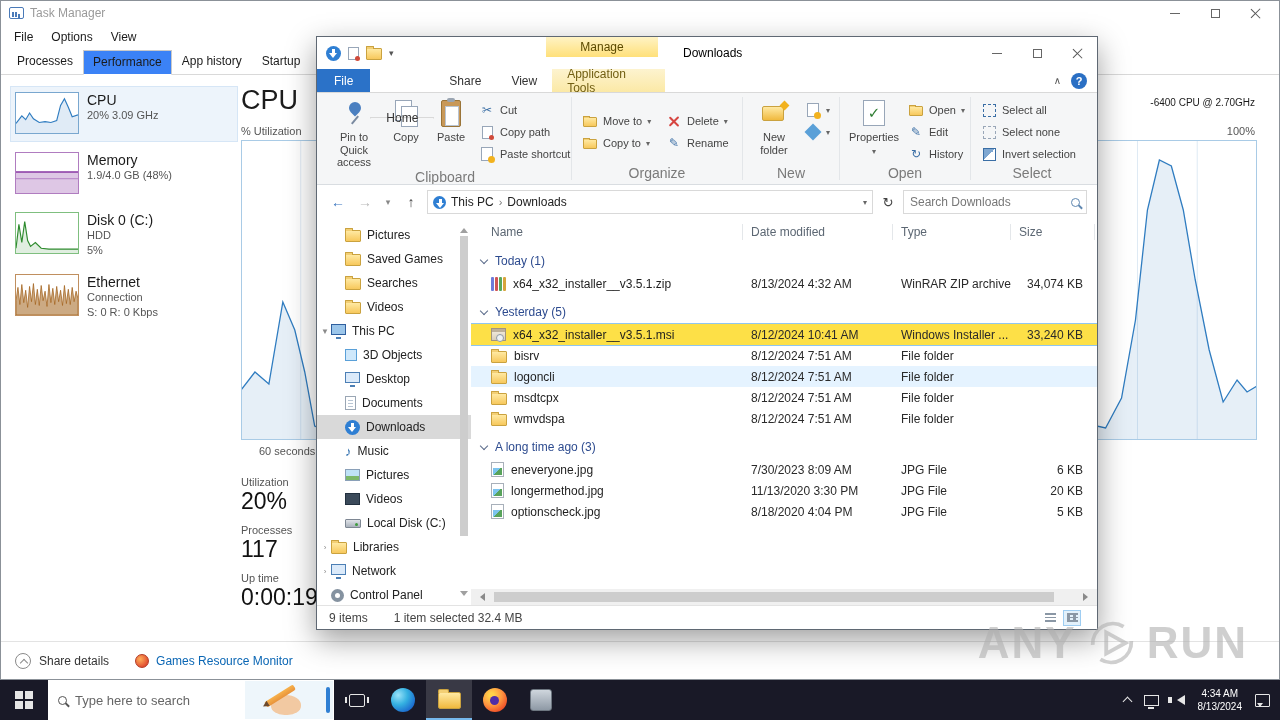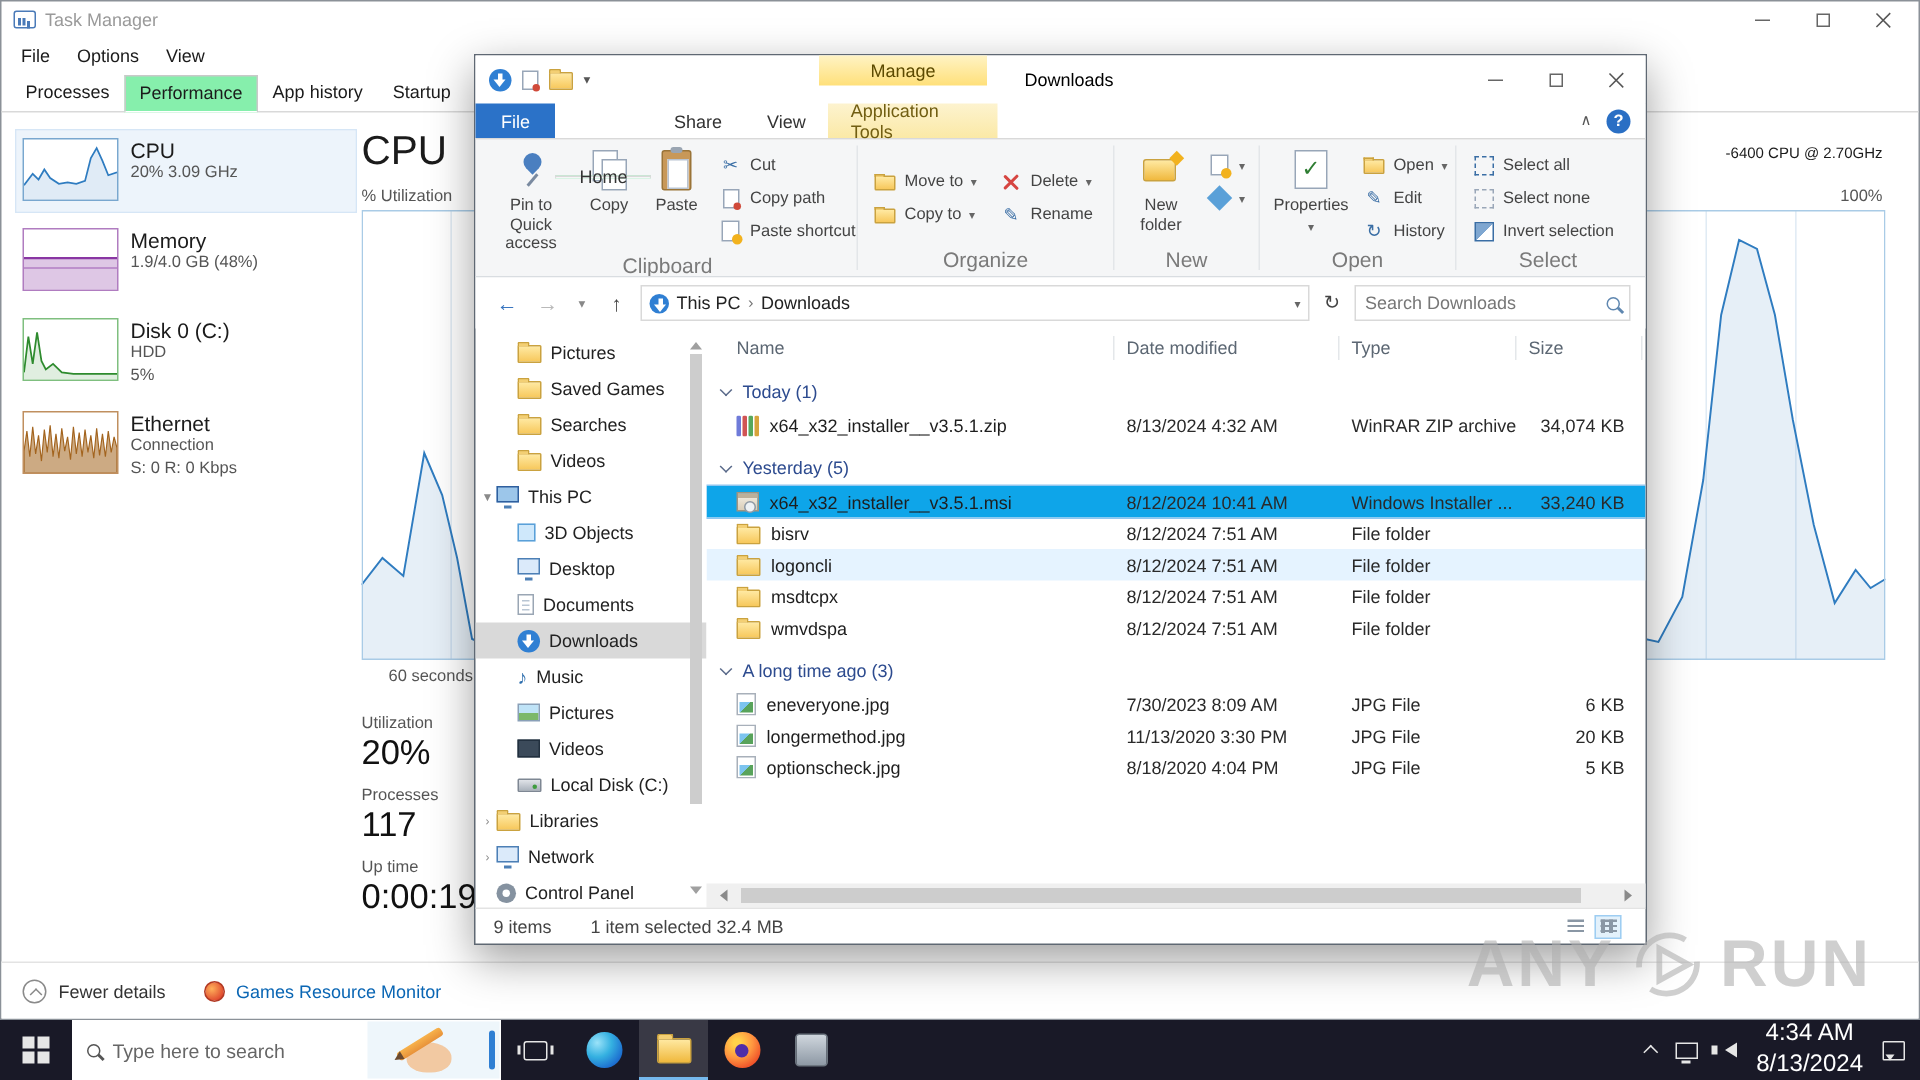--- a/index.html
+++ b/index.html
@@ -16,21 +16,21 @@
   .winbtn { width:40px; display:flex; align-items:center; justify-content:center; }
   .glyph-min { width:10px; height:1px; background:#666; }
   .glyph-max { width:9px; height:9px; border:1px solid #666; }
   .glyph-x { position:relative; width:11px; height:11px; }
   .glyph-x::before, .glyph-x::after { content:""; position:absolute; left:5px; top:-1px; width:1.4px; height:13px; background:#555; }
   .glyph-x::before { transform:rotate(45deg); } .glyph-x::after { transform:rotate(-45deg); }
   .tm-menubar { display:flex; padding:2px 4px; font-size:12px; color:#1b1b1b; }
   .tm-menu { padding:3px 9px; }
   .tm-tabbar { display:flex; align-items:flex-end; padding:2px 6px 0; font-size:12px; color:#1b1b1b; border-bottom:1px solid #d9d9d9; height:26px; }
   .tm-tab { padding:4px 9px 5px; border:1px solid transparent; }
-  .tm-tab.active { background:#86efac; border-color:#c9c9c9; border-bottom-color:#fff; margin-bottom:-1px; }
+  .tm-tab.active { background:#3b82f6; border-color:#c9c9c9; border-bottom-color:#fff; margin-bottom:-1px; }
   .tm-side { position:absolute; left:10px; top:86px; width:226px; display:flex; flex-direction:column; gap:6px; }
   .tm-side-item { display:flex; gap:8px; padding:5px 4px; min-height:54px; align-items:flex-start; }
   .tm-side-item.active { background:#edf4fb; outline:1px solid #d6e6f6; }
   .thumb { width:64px; height:42px; background:#fff; flex:none; }
   .t-cpu { border:1px solid #79a7cf; } .t-mem { border:1px solid #b07cc0; }
   .t-disk { border:1px solid #7fbf7f; } .t-eth { border:1px solid #c08f5f; }
   .tm-side-name { font-size:14px; color:#1b1b1b; }
   .tm-side-sub { font-size:11px; color:#555; line-height:1.35; }
   .tm-cpu-h { position:absolute; left:240px; top:84px; font-size:27px; font-weight:400; color:#1b1b1b; }
   .tm-proc { position:absolute; right:24px; top:96px; font-size:10px; color:#1b1b1b; }
@@ -154,21 +154,21 @@
   .filelist { flex:1; display:flex; flex-direction:column; min-width:0; }
   .fl-header { height:26px; display:flex; align-items:center; font-size:12px; color:#5c6773; flex:none; }
   .hc { padding-left:8px; border-right:1px solid #e4e7ea; height:16px; line-height:16px; }
   .hc-name { width:272px; padding-left:20px; }
   .hc-date { width:150px; } .hc-type { width:118px; } .hc-size { width:84px; }
   .fl-body { flex:1; overflow:hidden; padding-top:4px; }
   .group-h { height:24px; display:flex; align-items:center; gap:8px; padding-left:10px; color:#2d4b8f; font-size:12px; margin-top:6px; }
   .group-h:first-child { margin-top:0; }
   .gchev { width:6px; height:6px; border-right:1.5px solid #5a6a8a; border-bottom:1.5px solid #5a6a8a; transform:rotate(45deg); margin-top:-3px; }
   .frow { height:21px; display:flex; align-items:center; font-size:12px; color:#1e1e1e; }
-  .frow.selected { background:#0ea5e9; outline:1px solid #8fc6f0; }
+  .frow.selected { background:#fde047; outline:1px solid #8fc6f0; }
   .frow.hovered { background:#e5f3ff; }
   .c-name { width:272px; display:flex; align-items:center; gap:7px; padding-left:20px; overflow:hidden; white-space:nowrap; }
   .c-date { width:150px; padding-left:8px; color:#2a2a2a; }
   .c-type { width:118px; padding-left:8px; color:#2a2a2a; }
   .c-size { width:84px; text-align:right; padding-right:12px; color:#2a2a2a; }
   .fi-zip { display:flex; gap:1px; align-items:flex-end; height:14px; }
   .fi-zip span { width:3px; height:14px; border-radius:1px; }
   .fi-zip .b1 { background:#6f7bd9; } .fi-zip .b2 { background:#d05454; }
   .fi-zip .b3 { background:#57a85c; } .fi-zip .b4 { background:#d7a43c; }
   .fi-msi { width:15px; height:13px; background:linear-gradient(#f5f0e6,#d9cdb8); border:1px solid #a09480; position:relative; }
@@ -215,21 +215,21 @@
   .tbfolder::before { content:""; position:absolute; left:-1px; top:-4px; width:9px; height:3px; background:#f3cf74; border:1px solid #caa23f; border-bottom:none; border-radius:2px 2px 0 0; }
   .ffx { width:24px; height:24px; border-radius:50%; background:radial-gradient(circle at 35% 30%,#ffd24a 10%,#ff9640 45%,#f0552a 75%,#c43b2e); position:relative; }
   .ffx::after { content:""; position:absolute; left:7px; top:8px; width:9px; height:9px; border-radius:50%; background:#4f2da8; }
   .grayapp { width:22px; height:22px; border-radius:3px; background:linear-gradient(#cfd6dd,#8e99a5); border:1px solid #6d7680; }
   .tb-tray { margin-left:auto; display:flex; align-items:center; gap:13px; padding-right:10px; color:#e6e6e6; }
   .tray-chev { width:7px; height:7px; border-left:1.5px solid #e6e6e6; border-top:1.5px solid #e6e6e6; transform:rotate(45deg); margin-top:3px; }
   .eth-ic { width:15px; height:11px; border:1.5px solid #e6e6e6; position:relative; }
   .eth-ic::after { content:""; position:absolute; left:3px; bottom:-4.5px; width:6px; height:2px; background:#e6e6e6; }
   .spk { width:0; height:0; border:5px solid transparent; border-right:8px solid #e6e6e6; position:relative; }
   .spk::before { content:""; position:absolute; left:-9px; top:-3px; width:4px; height:6px; background:#e6e6e6; }
-  .tb-clock { text-align:center; font-size:16px; line-height:1.3; color:#fff; }
+  .tb-clock { text-align:center; font-size:10px; line-height:1.3; color:#fff; }
   .ac { width:15px; height:13px; border:1.5px solid #e6e6e6; border-radius:1px; position:relative; }
   .ac::after { content:""; position:absolute; left:1px; bottom:-4px; border:3px solid transparent; border-top:4px solid #e6e6e6; }
 </style>
 </head>
 <body>
 
 <div class="screen">
 
   <section class="tm">
     <div class="tm-titlebar">
@@ -350,21 +350,21 @@
       <div class="tm-stat-value">20%</div>
       <div class="tm-stat-label">Processes</div>
       <div class="tm-stat-value">117</div>
       <div class="tm-stat-label">Up time</div>
       <div class="tm-stat-value">0:00:19:4</div>
     </div>
 
     <div class="tm-footer">
       <div class="fewer">
         <span class="circle-chev"></span>
-        <span>Fewer details</span>
+        <span>Share details</span>
       </div>
       <div class="resmon">
         <span class="resmon-icon"></span>
         <span>Games Resource Monitor</span>
       </div>
     </div>
   </section>
 
   <section class="ex">
     <div class="ex-titlebar">

